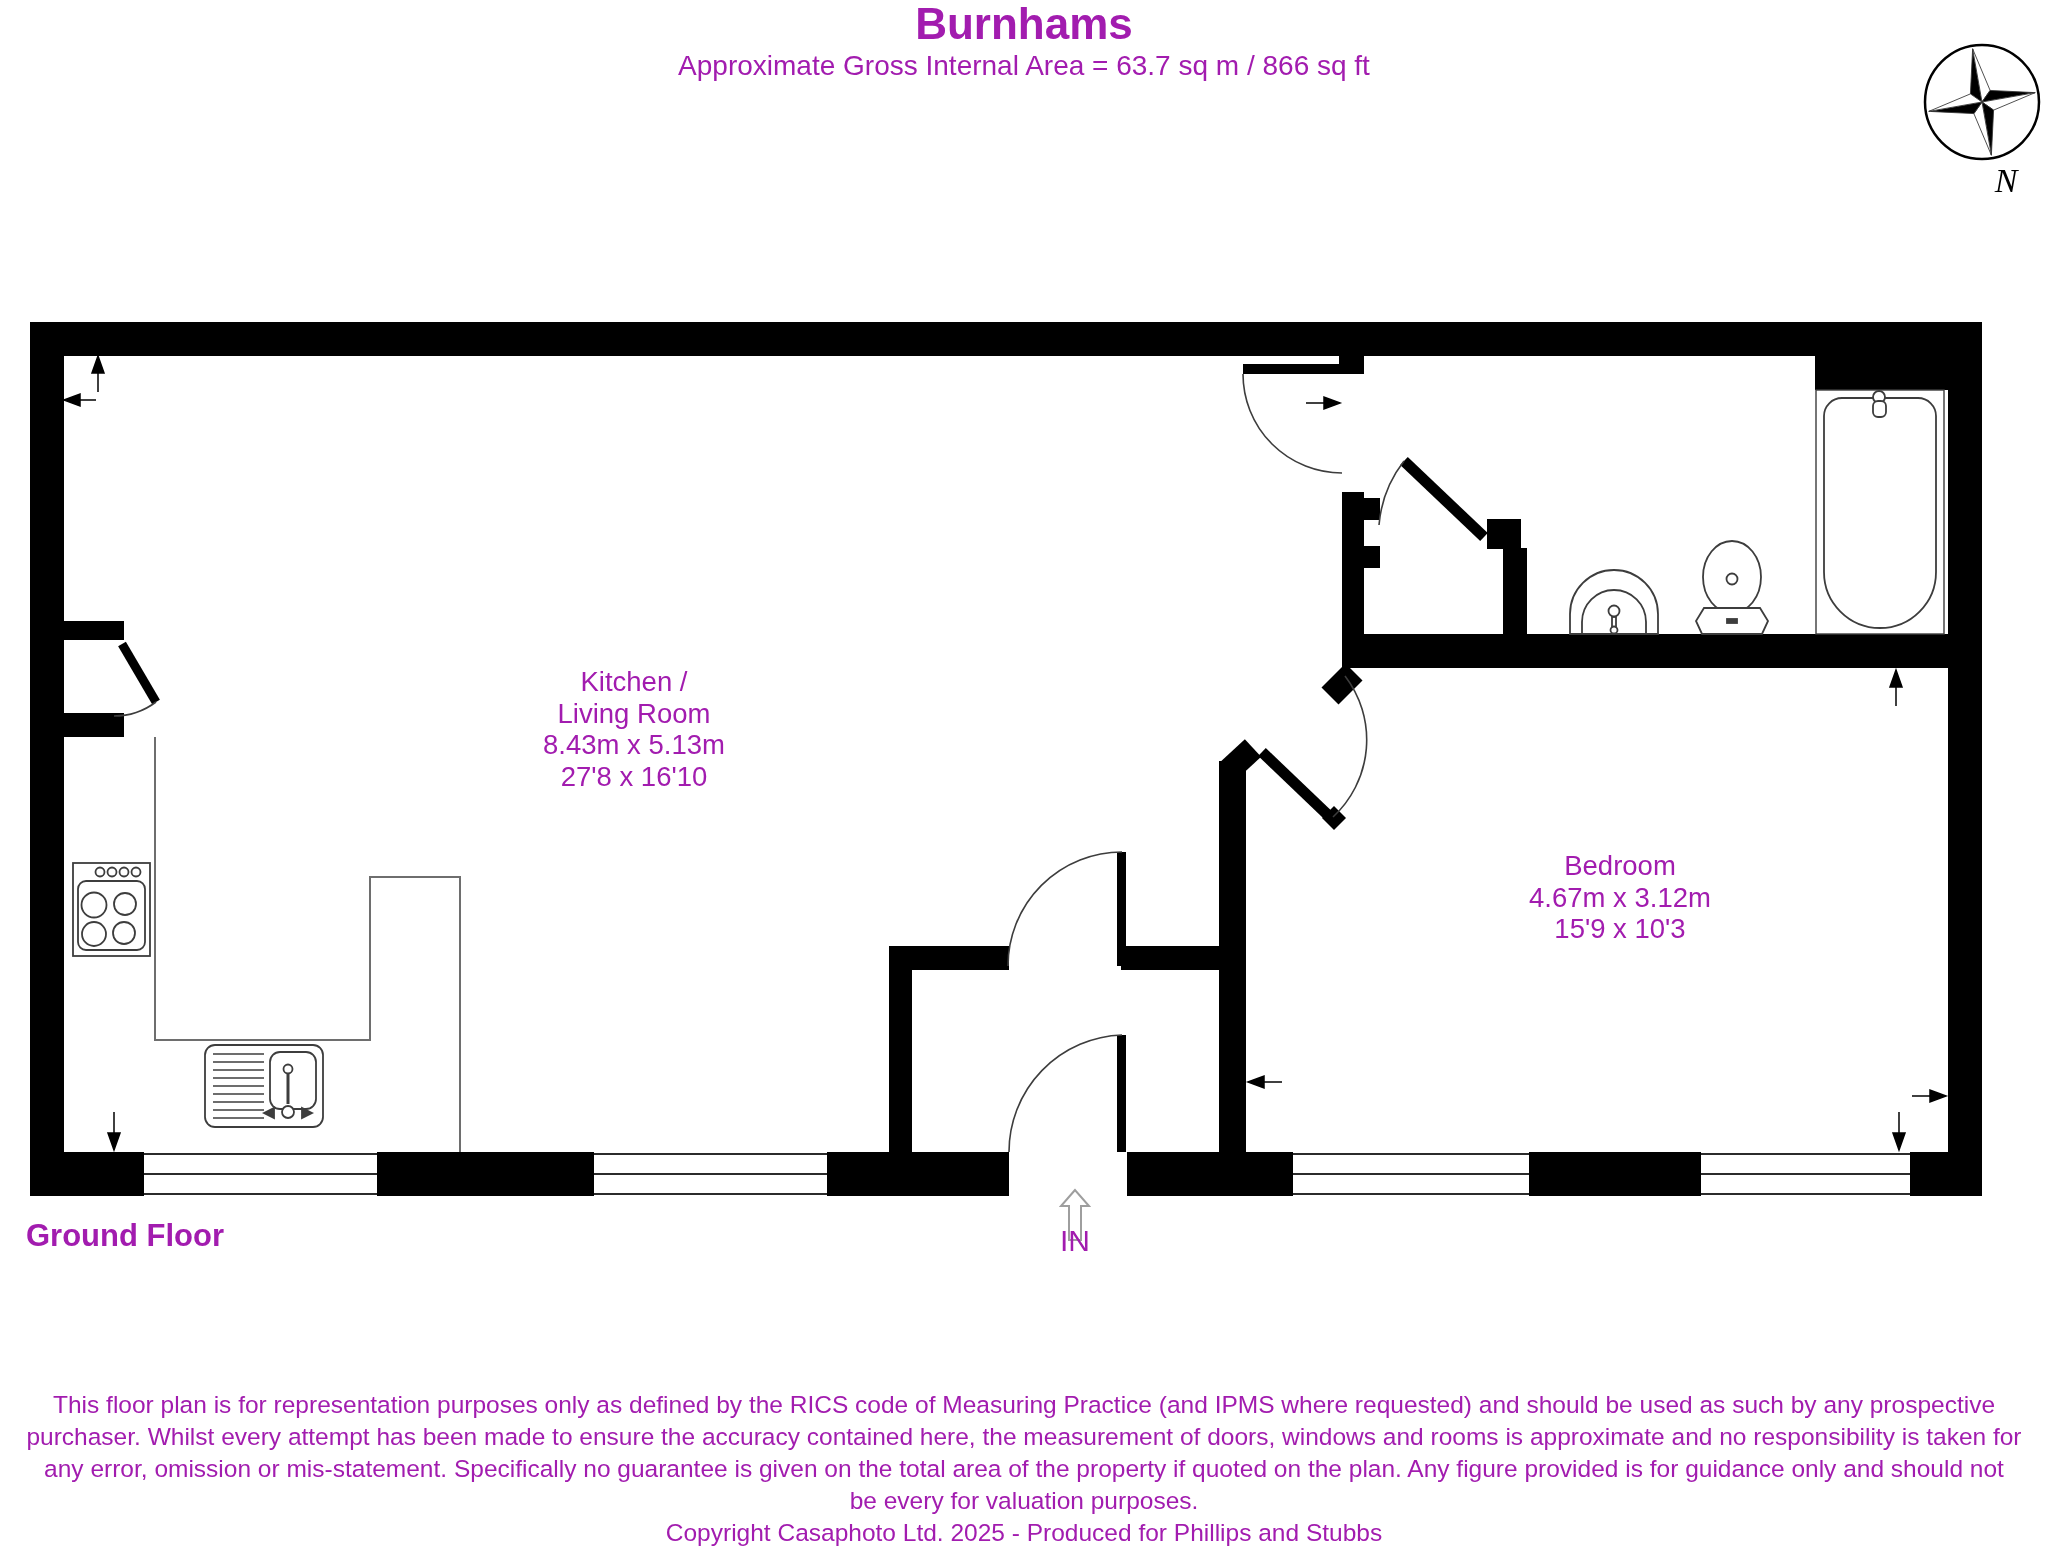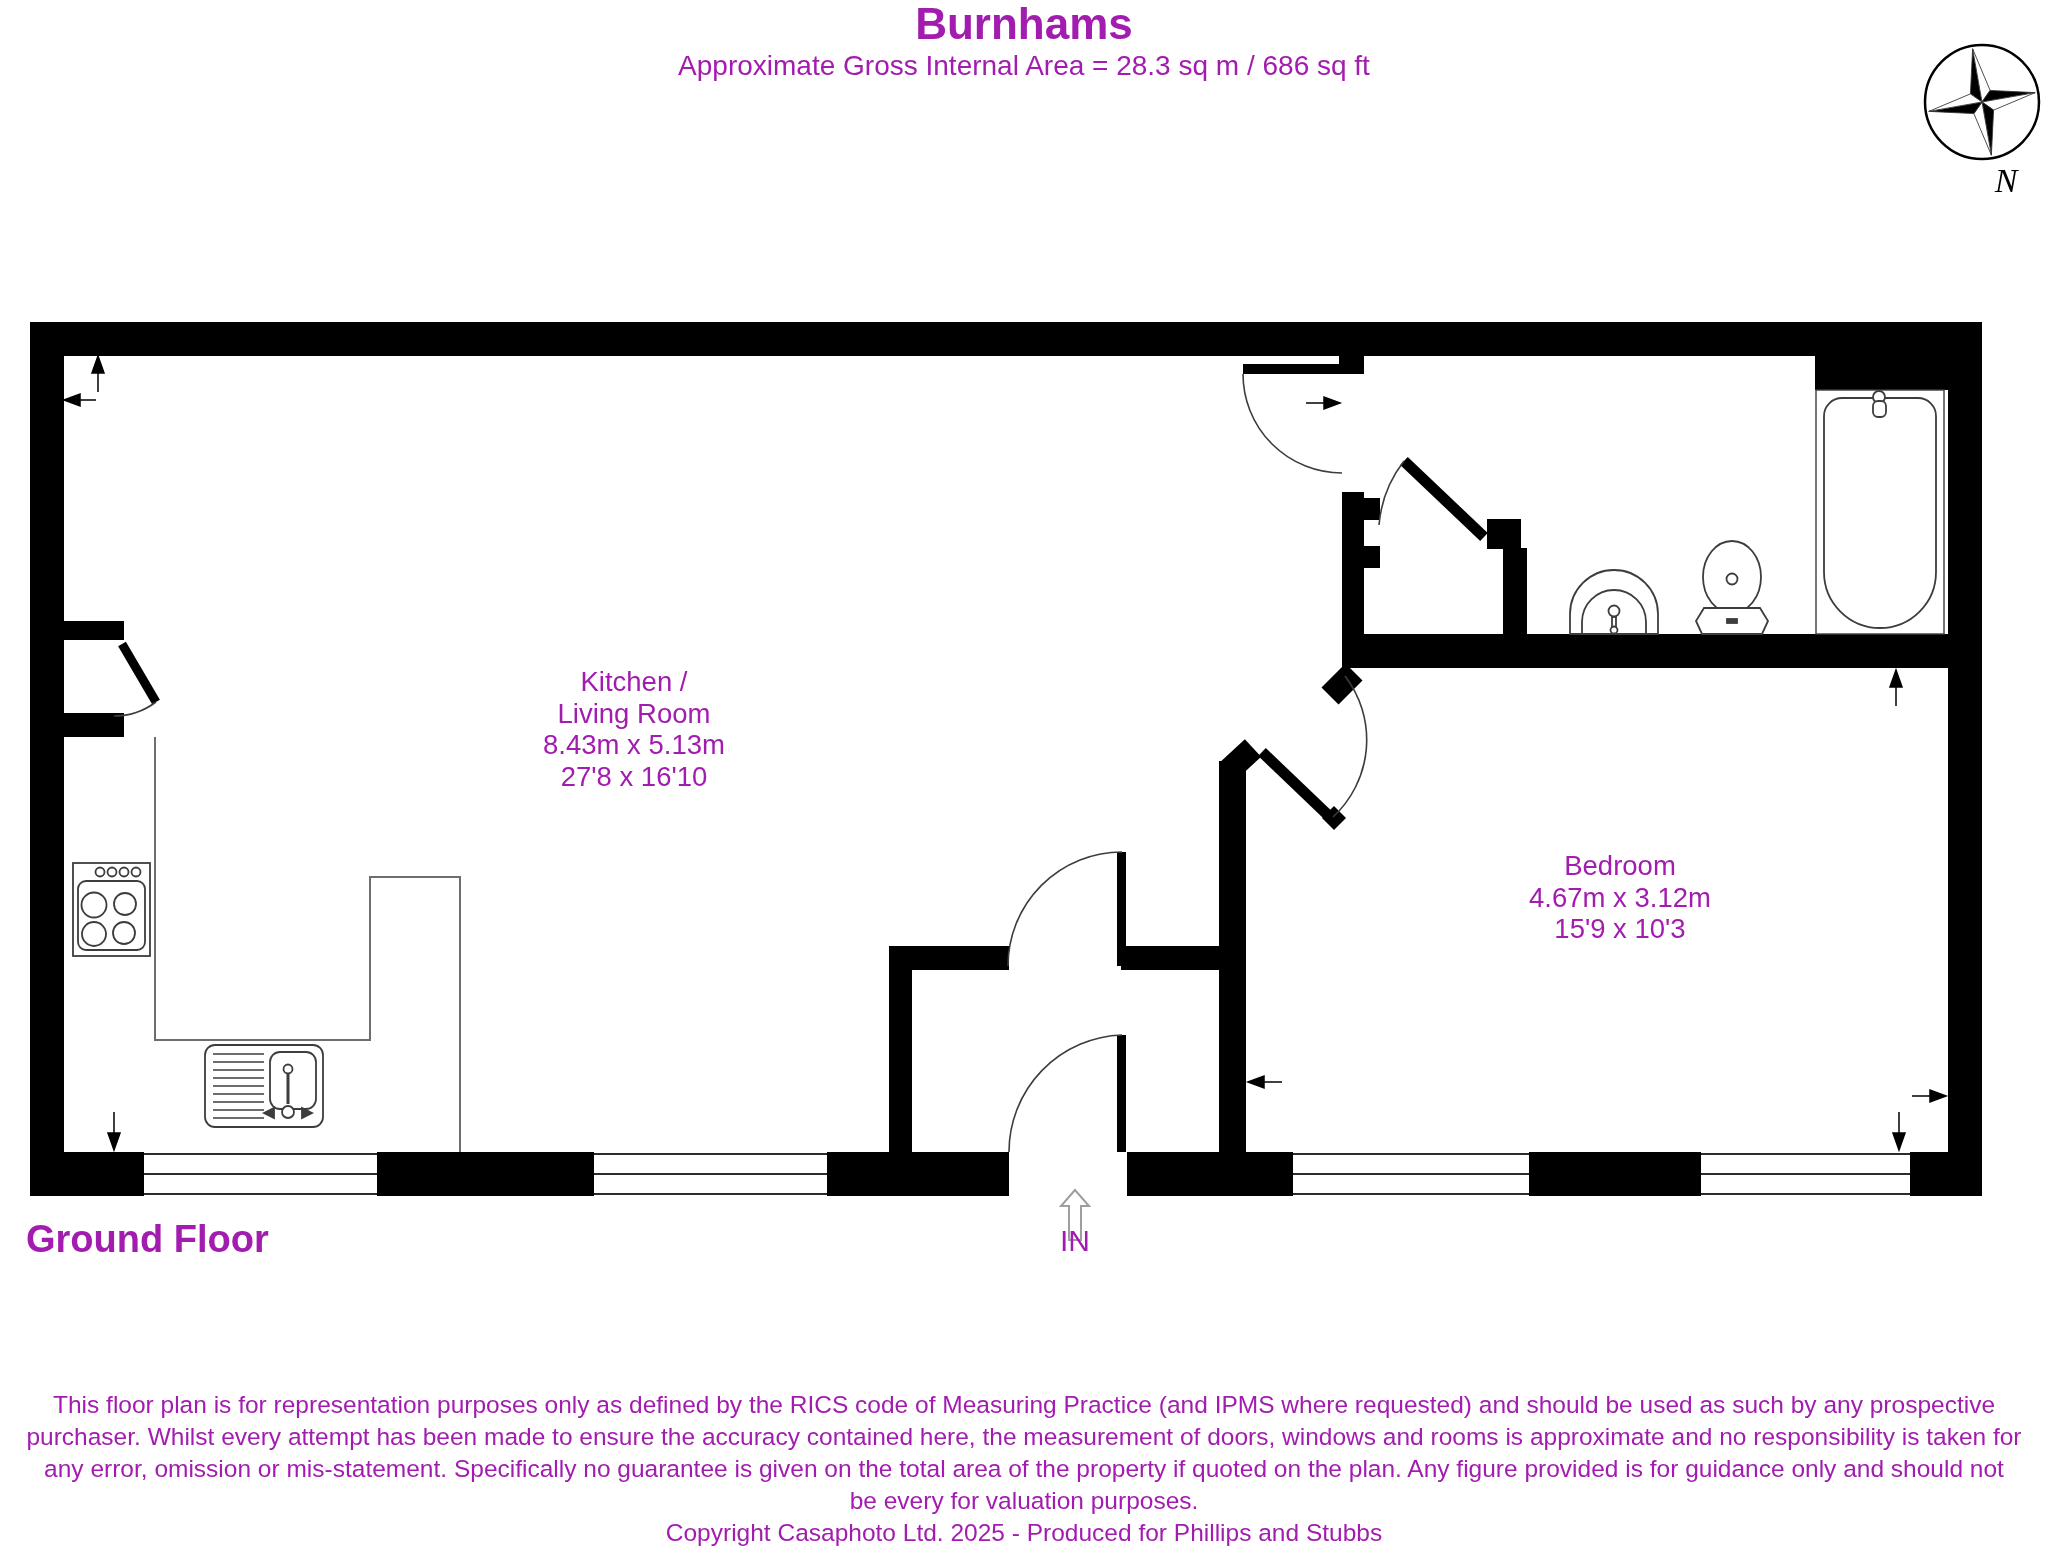--- a/index.html
+++ b/index.html
@@ -3,33 +3,33 @@
 <meta charset="utf-8">
 <style>
   html,body{margin:0;padding:0;background:#fff;}
   .page{position:relative;width:2048px;height:1546px;background:#fff;overflow:hidden;
         font-family:"Liberation Sans",sans-serif;color:#a21caf;}
   .hdr{position:absolute;top:0;left:0;width:100%;text-align:center;}
   .hdr .title{font-size:44px;font-weight:bold;line-height:48px;}
   .hdr .subtitle{font-size:28px;line-height:32px;margin-top:2px;}
   svg{position:absolute;top:0;left:0;}
   .room-label{position:absolute;text-align:center;font-size:27.5px;line-height:31.5px;}
-  .floor-label{position:absolute;left:26px;top:1218px;font-size:38px;font-weight:bold;}
+  .floor-label{position:absolute;left:26px;top:1218px;font-size:31px;font-weight:bold;}
   .in-label{position:absolute;left:1009px;top:1224px;width:132px;text-align:center;font-size:30px;}
   .disclaimer{position:absolute;left:0;top:1389px;width:100%;text-align:center;
               font-size:24.5px;line-height:32px;}
 </style>
 </head>
 <body>
 
 <div class="page">
 
   <div class="hdr">
     <div class="title">Burnhams</div>
-    <div class="subtitle">Approximate Gross Internal Area = 28.3 sq m / 686 sq ft</div>
+    <div class="subtitle">Approximate Gross Internal Area = 63.7 sq m / 866 sq ft</div>
   </div>
 
   <svg width="2048" height="1546" viewBox="0 0 2048 1546">
 
     <g fill="#000">
       <rect x="30" y="322" width="1952" height="34"></rect>
       <rect x="1815" y="356" width="133" height="34"></rect>
       <rect x="30" y="322" width="34" height="874"></rect>
       <rect x="1948" y="322" width="34" height="874"></rect>
       <rect x="30" y="1152" width="114" height="44"></rect>

